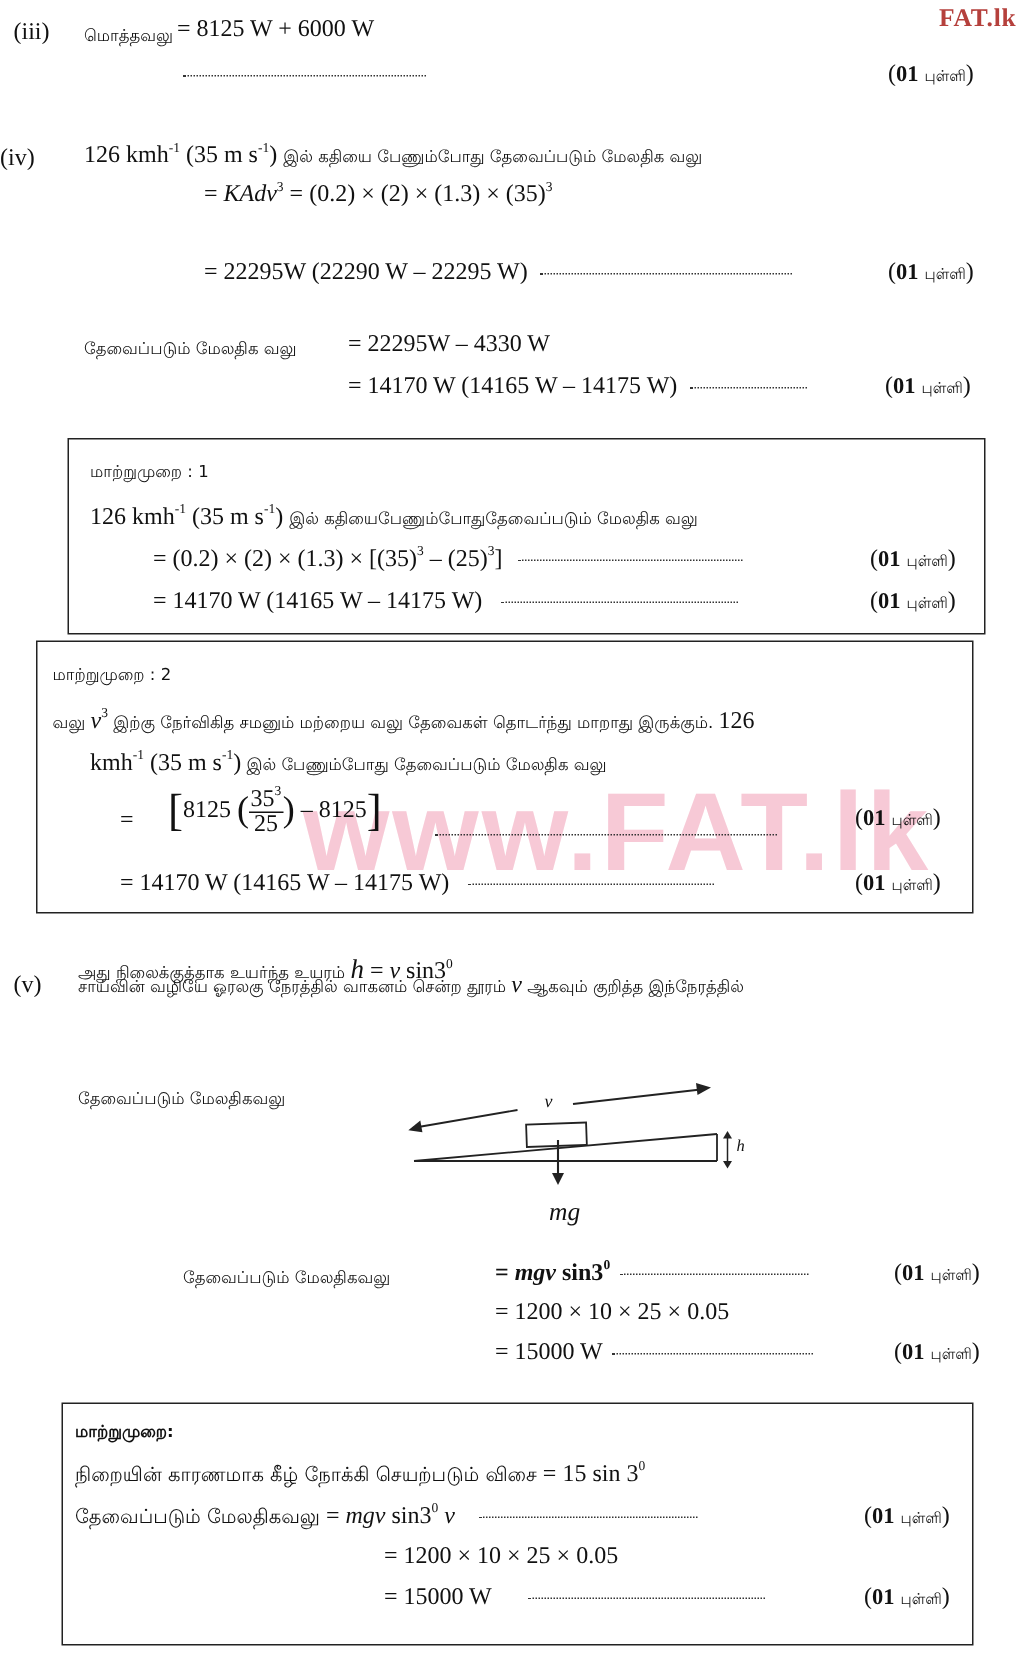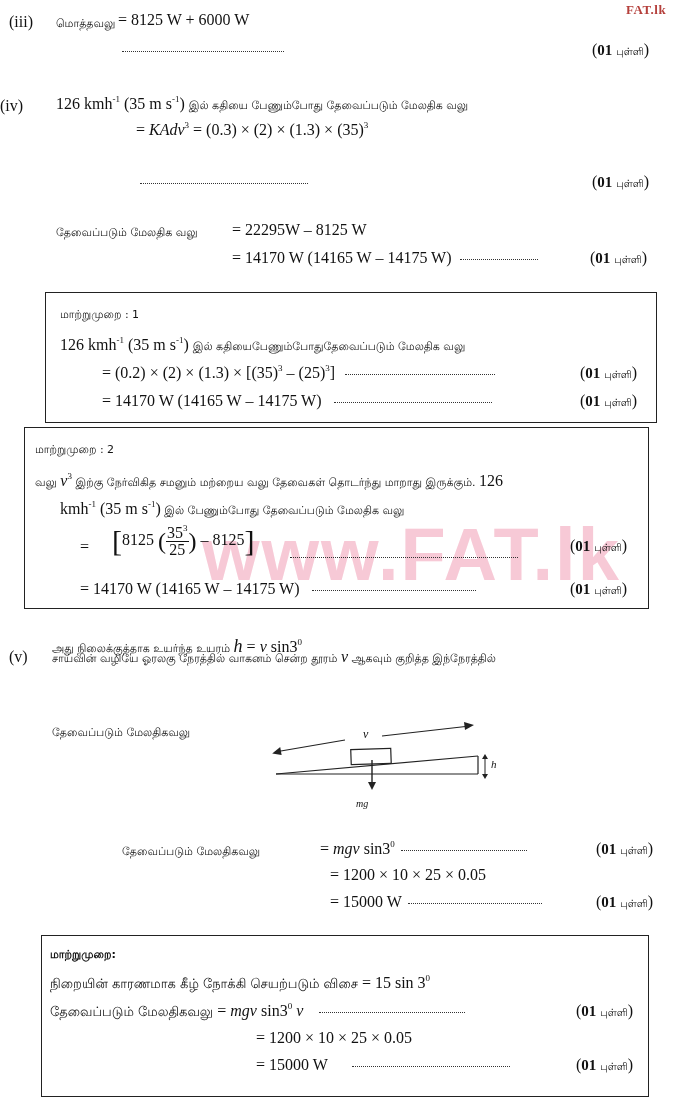--- a/index.html
+++ b/index.html
@@ -8,21 +8,21 @@
   .abs { position:absolute; white-space:nowrap; }
   .ta { font-family:"DejaVu Sans", sans-serif; font-size:11px; }
   .tab { font-family:"DejaVu Sans", sans-serif; font-size:13px; }
   .m { font-size:16px; }
   .it { font-style:italic; }
   sup { font-size:9px; vertical-align:7px; line-height:0; }
   .dots { display:inline-block; border-bottom:1px dotted #333; height:0; vertical-align:3px; }
   .mark b { font-weight:bold; font-size:15px; }
   .mark .pu { font-family:"DejaVu Sans", sans-serif; font-size:10px; }
   .box { position:absolute; border:1.5px solid #222; }
-  .brand { color:#b5403c; font-weight:bold; font-size:13px; letter-spacing:0.5px; }
+  .brand { color:#b5403c; font-weight:bold; font-size:17px; letter-spacing:0.5px; }
   .wm { color:#f7c9d6; font-family:"Liberation Sans", sans-serif; font-weight:bold; font-size:74px; letter-spacing:2px; }
   .frac { display:inline-block; text-align:center; vertical-align:middle; line-height:1; }
   .frac .n { display:block; border-bottom:1px solid #111; padding:0 1px; }
   .frac .d { display:block; }
   .bigbr { font-size:30px; font-weight:normal; vertical-align:middle; }
   .paren { font-size:24px; vertical-align:middle; }
 </style>
 </head>
 <body>
 
@@ -37,29 +37,30 @@
   <span class="dots" style="width:162px; margin-left:4px;"></span>
 </div>
 <div class="abs mark" style="left:592px; top:41px;">(<b>01</b> <span class="pu">புள்ளி</span>)</div>
 
 <div class="abs m" style="left:0; top:97px;">(iv)</div>
 <div class="abs m" style="left:56px; top:95px;">
   <span>126 kmh</span><sup>-1</sup> <span>(35 m s</span><sup>-1</sup><span>)</span>
   <span class="ta">இல் கதியை பேணும்போது தேவைப்படும் மேலதிக வலு</span>
 </div>
 <div class="abs m" style="left:136px; top:121px;">
-  <span>=  </span><span class="it">KAdv</span><sup>3</sup><span> =  (0.3) × (2) × (1.3) × (35)</span><sup>3</sup>
+  <span>=  </span><span class="it">KAdv</span><sup>3</sup><span> =  (0.2) × (2) × (1.3) × (35)</span><sup>3</sup>
 </div>
 <div class="abs m" style="left:136px; top:173px;">
+  <span>=  22295W (22290 W – 22295 W)</span>
   <span class="dots" style="width:168px; margin-left:4px;"></span>
 </div>
 <div class="abs mark" style="left:592px; top:173px;">(<b>01</b> <span class="pu">புள்ளி</span>)</div>
 
 <div class="abs ta" style="left:56px; top:226px;">தேவைப்படும் மேலதிக வலு</div>
-<div class="abs m" style="left:232px; top:221px;">=  22295W – 8125 W</div>
+<div class="abs m" style="left:232px; top:221px;">=  22295W – 4330 W</div>
 <div class="abs m" style="left:232px; top:249px;">
   <span>=  14170 W (14165 W – 14175 W)</span>
   <span class="dots" style="width:78px; margin-left:4px;"></span>
 </div>
 <div class="abs mark" style="left:590px; top:249px;">(<b>01</b> <span class="pu">புள்ளி</span>)</div>
 
 <div class="box" style="left:45px; top:292px; width:610px; height:129px;"></div>
 <div class="abs ta" style="left:60px; top:308px;">மாற்றுமுறை  :  1</div>
 <div class="abs m" style="left:60px; top:336px;">
   <span>126 kmh</span><sup>-1</sup> <span>(35 m s</span><sup>-1</sup><span>)</span>
@@ -122,25 +123,25 @@
 
     <line x1="102" y1="38" x2="102" y2="62" stroke="#222" stroke-width="1.4"></line>
     <polygon points="98,60 106,60 102,68" fill="#222"></polygon>
 
     <line x1="215" y1="34" x2="215" y2="55" stroke="#222" stroke-width="1"></line>
     <polygon points="212,37 218,37 215,32" fill="#222"></polygon>
     <polygon points="212,52 218,52 215,57" fill="#222"></polygon>
   </svg>
   <div class="abs it" style="left:93px; top:5px; font-size:12px;">v</div>
   <div class="abs it" style="left:221px; top:36px; font-size:11px;">h</div>
-  <div class="abs it" style="left:86px; top:76px; font-size:10px;">mg</div>
+  <div class="abs it" style="left:96px; top:76px; font-size:17px;">mg</div>
 </div>
 
 <div class="abs ta" style="left:122px; top:845px;">தேவைப்படும் மேலதிகவலு</div>
-<div class="abs m" style="left:320px; top:840px;">
+<div class="abs m" style="left:330px; top:840px;font-weight:bold;">
   <span>=  </span><span class="it">mgv</span><span> sin3</span><sup>0</sup>
   <span class="dots" style="width:126px; margin-left:2px;"></span>
 </div>
 <div class="abs mark" style="left:596px; top:840px;">(<b>01</b> <span class="pu">புள்ளி</span>)</div>
 <div class="abs m" style="left:330px; top:866px;">=  1200  ×  10 × 25 × 0.05</div>
 <div class="abs m" style="left:330px; top:893px;">
   <span>=  15000 W</span>
   <span class="dots" style="width:134px; margin-left:2px;"></span>
 </div>
 <div class="abs mark" style="left:596px; top:893px;">(<b>01</b> <span class="pu">புள்ளி</span>)</div>

